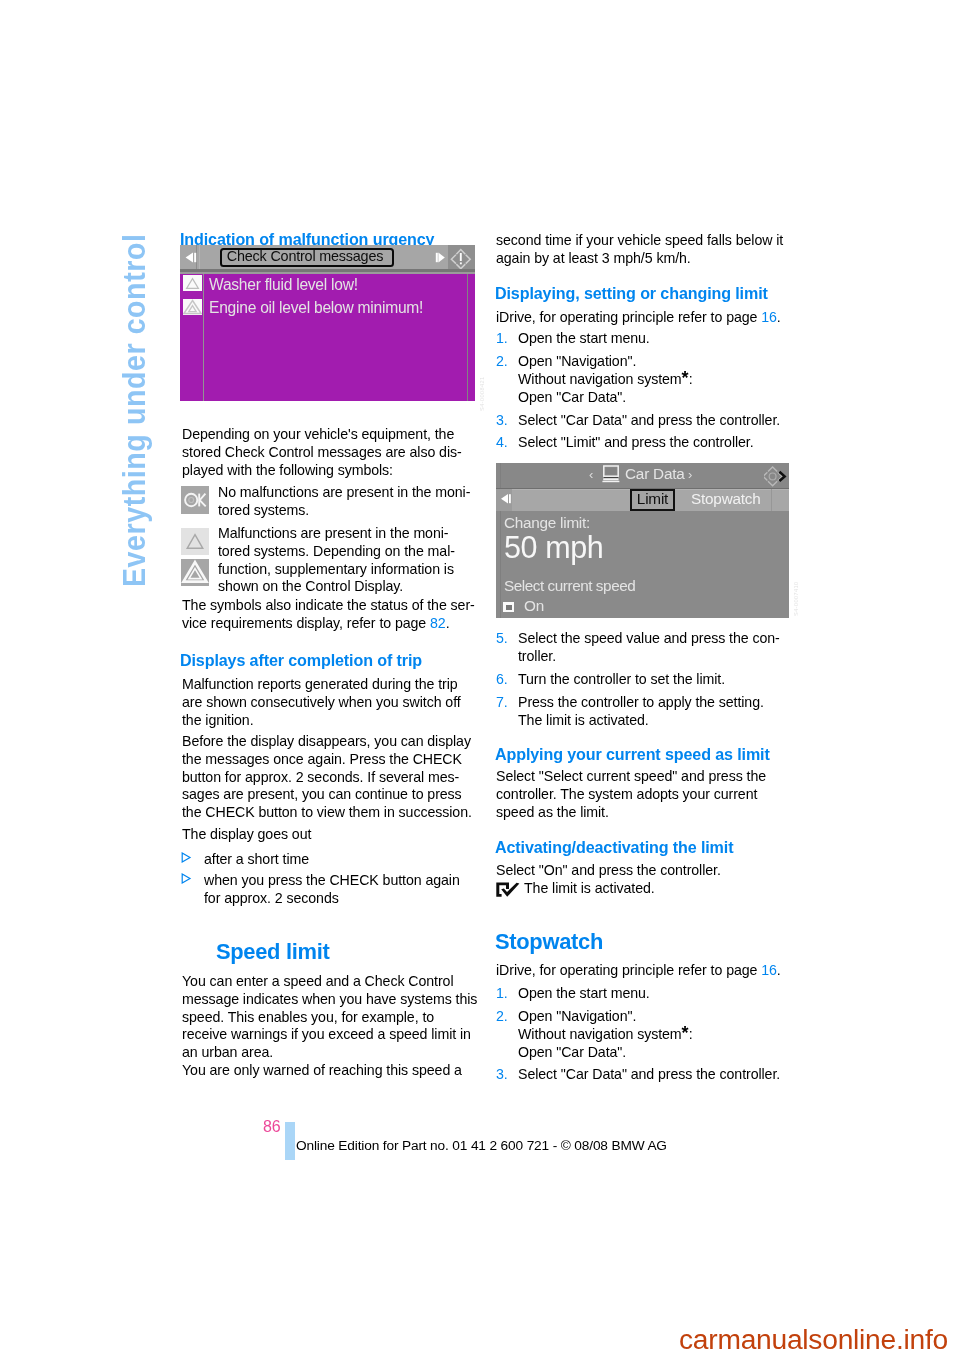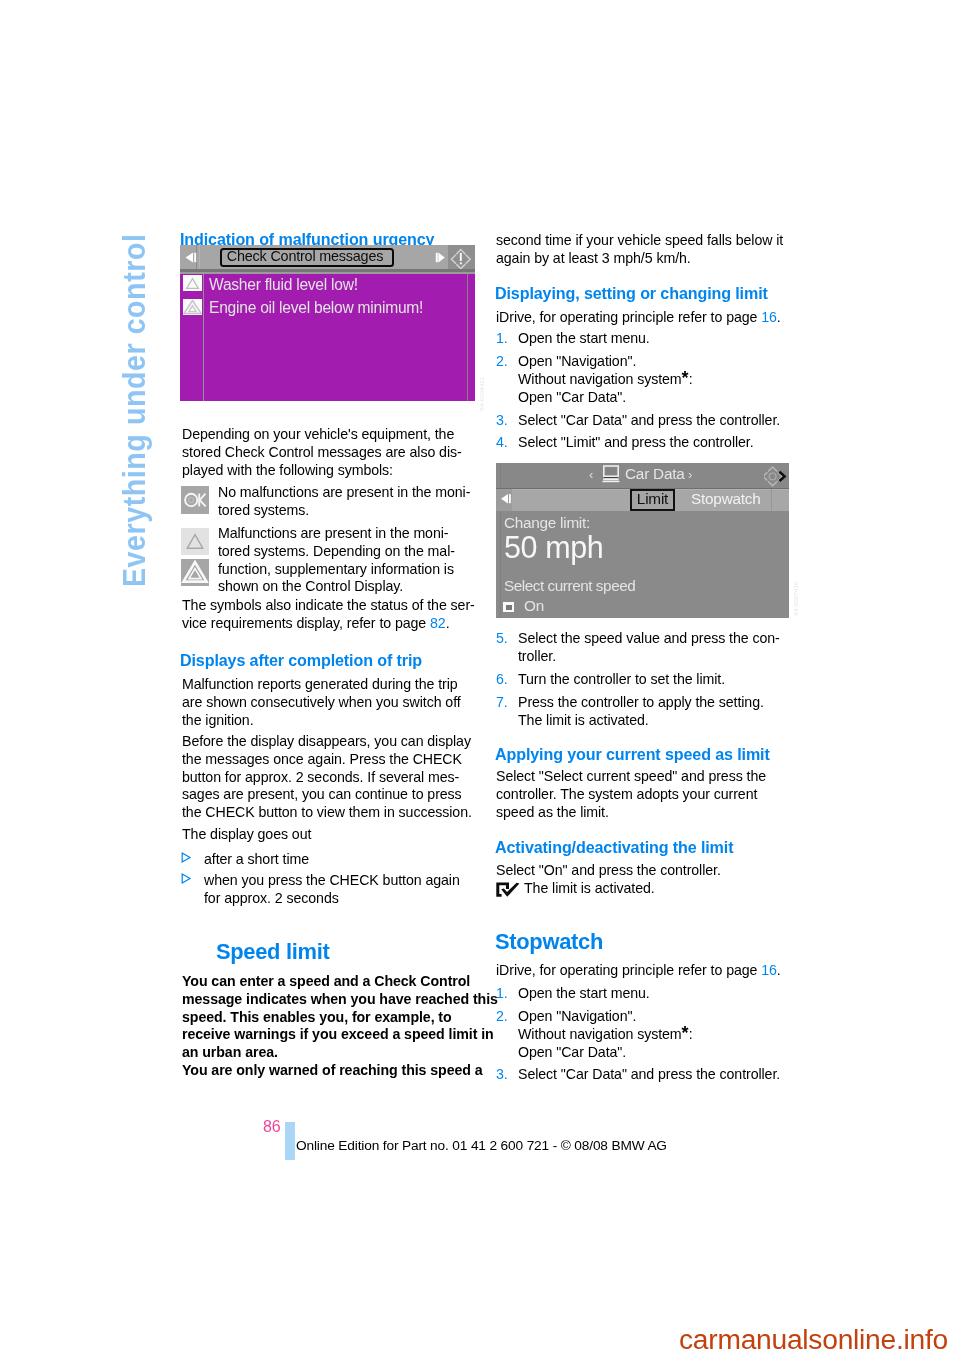--- a/index.html
+++ b/index.html
@@ -133,23 +133,23 @@
           <path d="M1.2 1.0 L9.0 5.5 L1.2 10.0 Z" fill="none" stroke="#0085ef" stroke-width="1.2"></path>
         </svg>
     </div>
     <div class="body">
       <div>when you press the CHECK button again</div>
       <div>for approx. 2 seconds</div>
     </div>
   </div>
 
   <div class="head-big" style="left:180px;top:940px;margin-left:36px;">Speed limit</div>
-  <div class="tb L" style="top:973px;font-weight:bold;">
+  <div class="tb L" style="top:973px;">
     <p>You can enter a speed and a Check Control</p>
-    <p>message indicates when you have reached this</p>
+    <p>message indicates when you have systems this</p>
     <p>speed. This enables you, for example, to</p>
     <p>receive warnings if you exceed a speed limit in</p>
     <p>an urban area.</p>
     <p>You are only warned of reaching this speed a</p>
   </div>
 
   <div class="fig fig1" style="left:180px;top:245px;width:295px;height:156px;background:#a21caf;">
     <div style="position:absolute;left:0;top:0;width:295px;height:24px;background:#a6a6a6;"></div>
     <div style="position:absolute;left:16px;top:0;width:1.2px;height:24px;background:#8d8d8d;"></div>
     <div style="position:absolute;left:19px;top:0;width:1px;height:24px;background:#b4b4b4;"></div>

